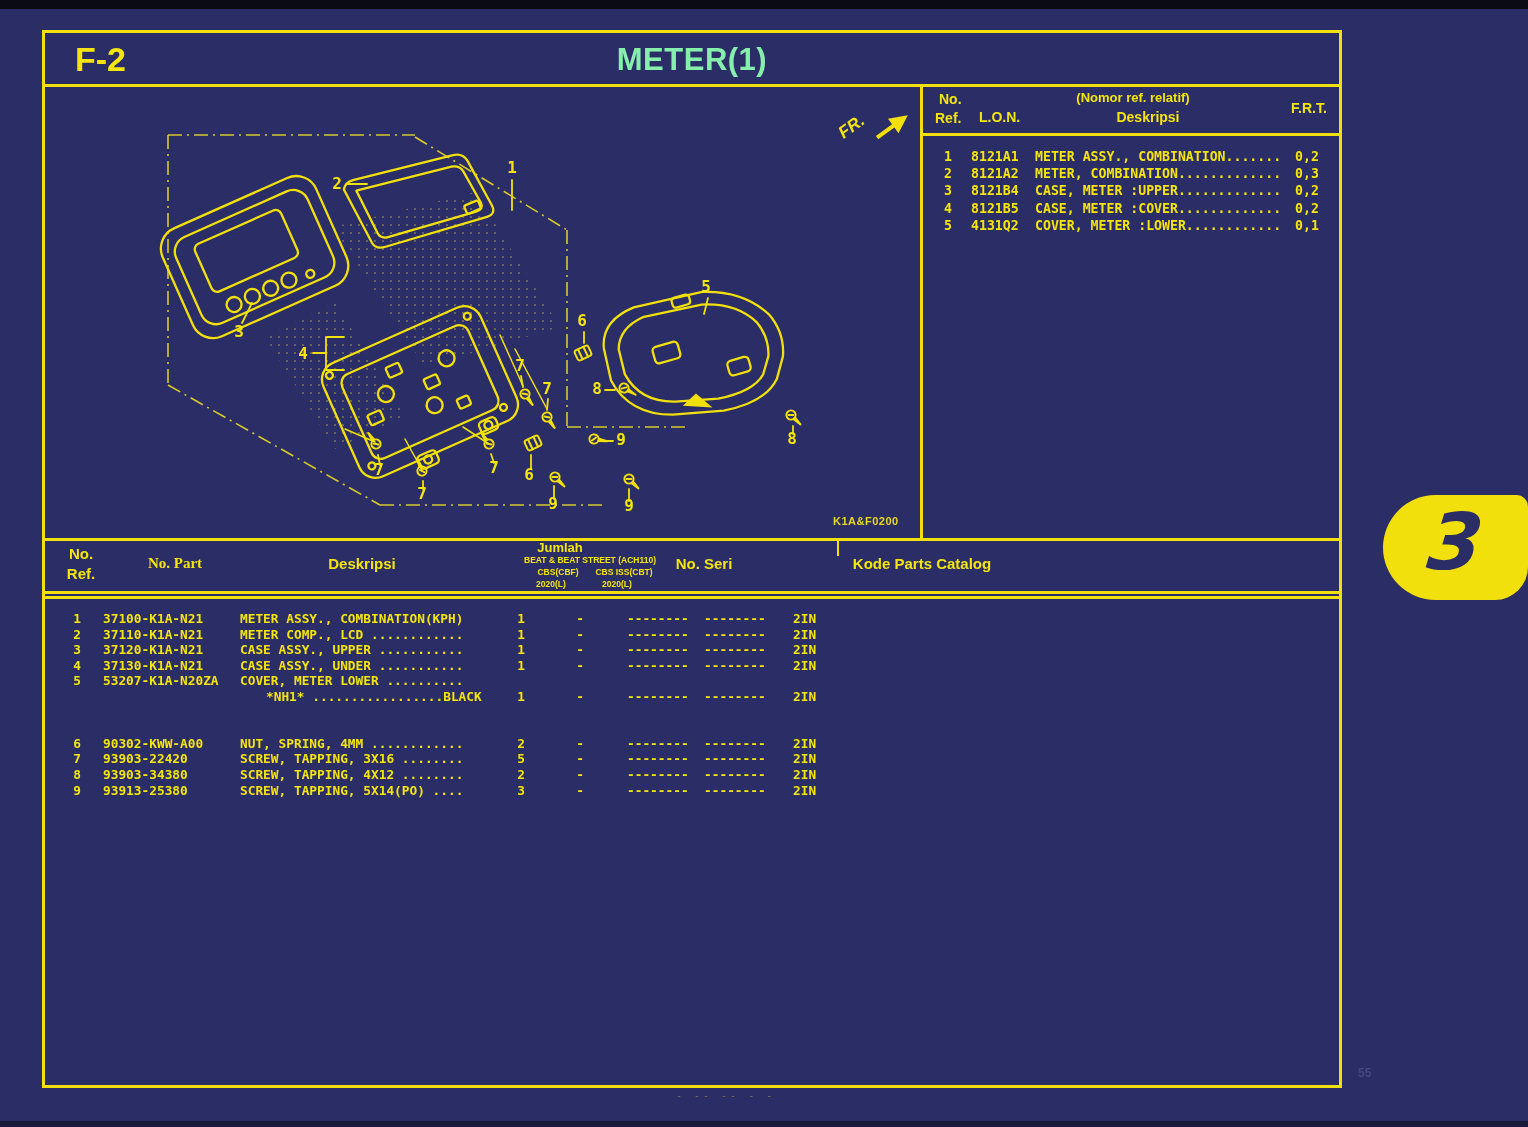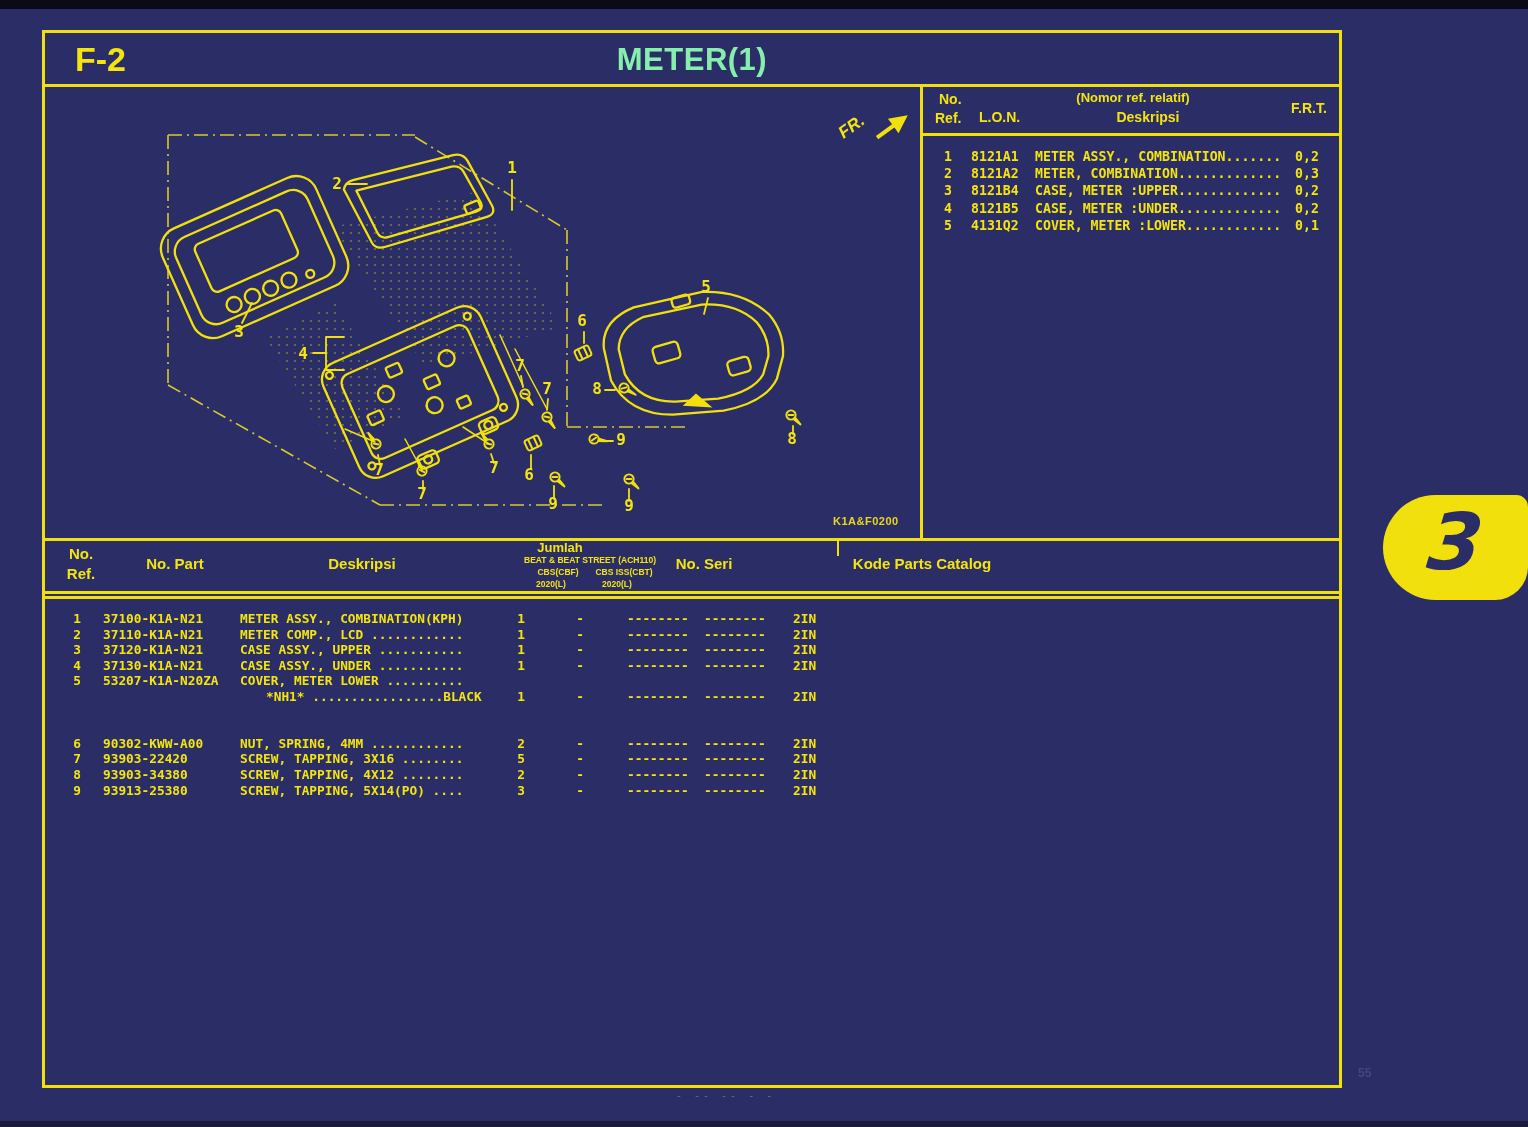--- a/index.html
+++ b/index.html
@@ -206,30 +206,30 @@
         <div class="rh" style="left:12px;top:23px;">Ref.</div>
         <div class="rh" style="left:56px;top:22px;">L.O.N.</div>
         <div class="rh" style="left:120px;top:3px;width:180px;text-align:center;font-size:13px;">(Nomor ref. relatif)</div>
         <div class="rh" style="left:150px;top:22px;width:150px;text-align:center;">Deskripsi</div>
         <div class="rh" style="left:368px;top:13px;">F.R.T.</div>
       </div>
       <div class="ref-rows">
           <div class="rrow"><span class="r-no">1</span><span class="r-lon">8121A1</span><span class="r-desc">METER ASSY., COMBINATION.......</span><span class="r-frt">0,2</span></div>
           <div class="rrow"><span class="r-no">2</span><span class="r-lon">8121A2</span><span class="r-desc">METER, COMBINATION.............</span><span class="r-frt">0,3</span></div>
           <div class="rrow"><span class="r-no">3</span><span class="r-lon">8121B4</span><span class="r-desc">CASE, METER :UPPER.............</span><span class="r-frt">0,2</span></div>
-          <div class="rrow"><span class="r-no">4</span><span class="r-lon">8121B5</span><span class="r-desc">CASE, METER :UNDER.............</span><span class="r-frt">0,2</span></div>
+          <div class="rrow"><span class="r-no">4</span><span class="r-lon">8121B5</span><span class="r-desc">CASE, METER :COVER.............</span><span class="r-frt">0,2</span></div>
           <div class="rrow"><span class="r-no">5</span><span class="r-lon">4131Q2</span><span class="r-desc">COVER, METER :LOWER............</span><span class="r-frt">0,1</span></div>
         </div>
     </div>
   </div>
 
   <div class="parts-head">
     <div class="ph" style="left:36px;top:5px;">No.</div>
     <div class="ph" style="left:36px;top:25px;">Ref.</div>
-    <div class="ph" style="left:130px;top:15px;">No. Part</div>
+    <div class="ph" style="left:130px;top:15px;font-family:Liberation Serif, serif;">No. Part</div>
     <div class="ph" style="left:317px;top:15px;">Deskripsi</div>
     <div class="ph" style="left:515px;top:0px;font-size:13px;">Jumlah</div>
     <div class="ph ph-small" style="left:515px;top:15px;">BEAT &amp; BEAT STREET (ACH110)</div>
     <div class="ph ph-small" style="left:483px;top:27px;">CBS(CBF)</div>
     <div class="ph ph-small" style="left:549px;top:27px;">CBS ISS(CBT)</div>
     <div class="ph ph-small" style="left:476px;top:39px;">2020(L)</div>
     <div class="ph ph-small" style="left:542px;top:39px;">2020(L)</div>
     <div class="ph-tick"></div>
     <div class="ph" style="left:659px;top:15px;">No. Seri</div>
     <div class="ph" style="left:877px;top:15px;">Kode Parts Catalog</div>

